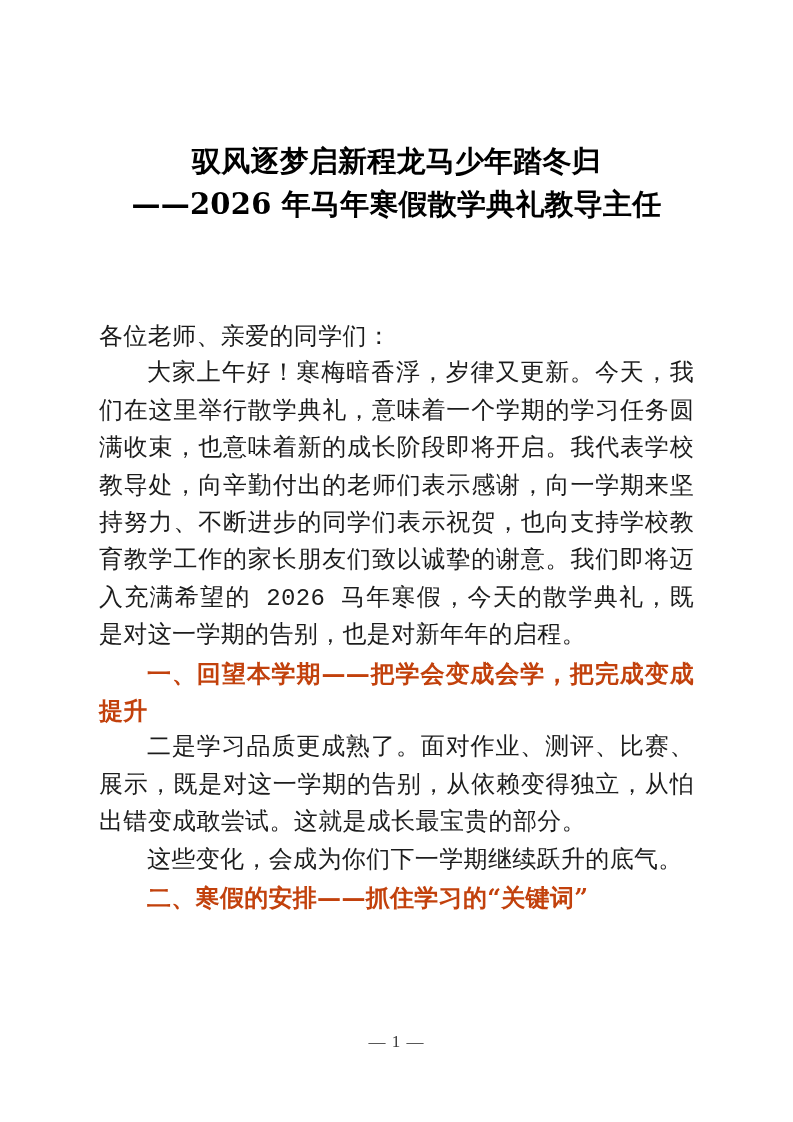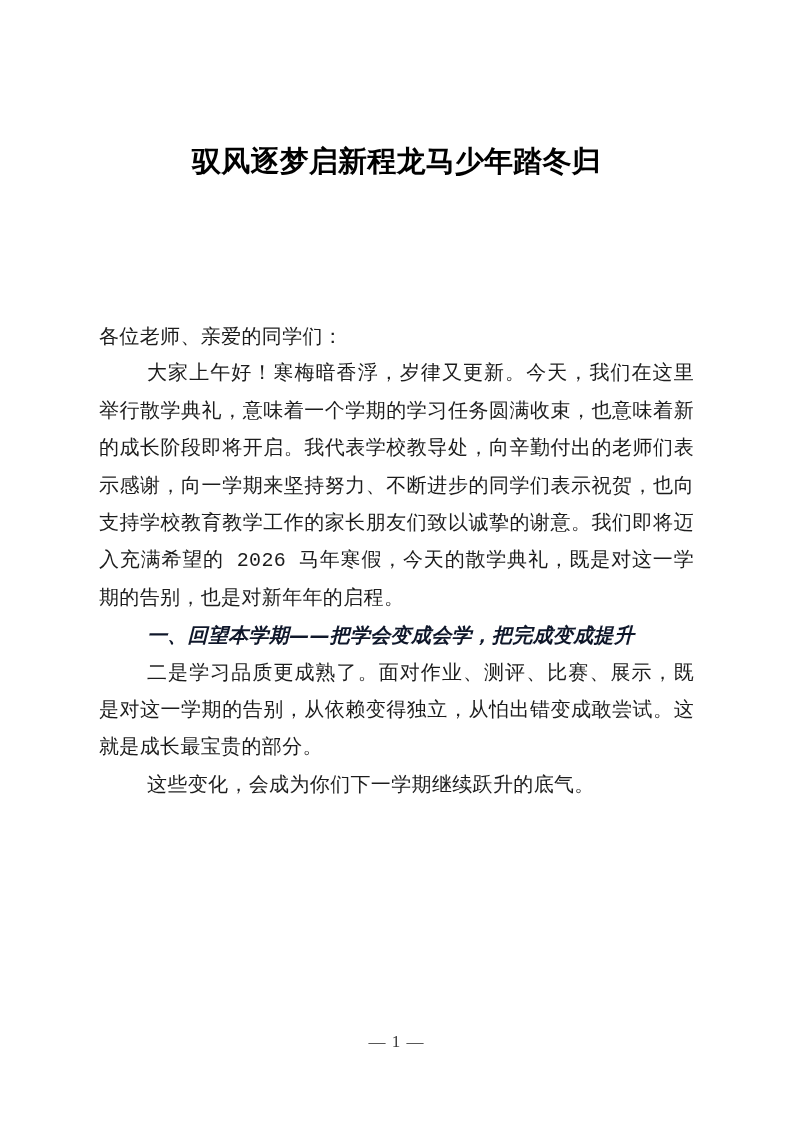--- a/index.html
+++ b/index.html
@@ -47,41 +47,40 @@
 
   
   .body-wrap {
     position: absolute;
     left: 99px;
     top: 318px;
     width: 595px;
   }
   .para {
     font-family: "DejaVu Serif", "Liberation Serif", serif;
-    font-size: 20px;
+    font-size: 24px;
     line-height: 37.4px;
     color: #1c1c1c;
     text-align: justify;
     text-justify: inter-ideograph;
     margin: 0;
     letter-spacing: 0.35px;
   }
   .para.salutation {
     text-indent: 0;
   }
   .para.indent {
     text-indent: 48px;
     font-family: Liberation Mono, monospace;
   }
   .para.heading {
     font-weight: 700;
-    color: #0f172a;
+    color: #c2410c;
     text-indent: 48px;
     letter-spacing: 0.3px;
-    font-style: italic;
   }
 
   
   .footer {
     position: absolute;
     left: 0;
     top: 1032px;
     width: 793px;
     text-align: center;
     font-family: "Liberation Serif", "DejaVu Serif", serif;
@@ -90,36 +89,38 @@
     letter-spacing: 1px;
   }
 </style>
 </head>
 <body>
 
 <div class="page">
 
   <div class="doc-title">
     <span class="tline">驭风逐梦启新程龙马少年踏冬归</span>
+    <span class="tline">——2026 年马年寒假散学典礼教导主任</span>
   </div>
 
   <div class="body-wrap">
 
     <p class="para salutation">各位老师、亲爱的同学们：</p>
 
     <p class="para indent">大家上午好！寒梅暗香浮，岁律又更新。今天，我们在这里举行散学典礼，意味着一个学期的学习任务圆满收束，也意味着新的成长阶段即将开启。我代表学校教导处，向辛勤付出的老师们表示感谢，向一学期来坚持努力、不断进步的同学们表示祝贺，也向支持学校教育教学工作的家长朋友们致以诚挚的谢意。我们即将迈入充满希望的 2026 马年寒假，今天的散学典礼，既是对这一学期的告别，也是对新年年的启程。</p>
 
     <p class="para heading">一、回望本学期——把学会变成会学，把完成变成提升</p>
 
 
 
     <p class="para indent">二是学习品质更成熟了。面对作业、测评、比赛、展示，既是对这一学期的告别，从依赖变得独立，从怕出错变成敢尝试。这就是成长最宝贵的部分。</p>
 
     <p class="para indent">这些变化，会成为你们下一学期继续跃升的底气。</p>
 
+    <p class="para heading">二、寒假的安排——抓住学习的“关键词”</p>
 
   </div>
 
   <div class="footer">
     <span>— 1 —</span>
   </div>
 
 </div>
 
 </body></html>

